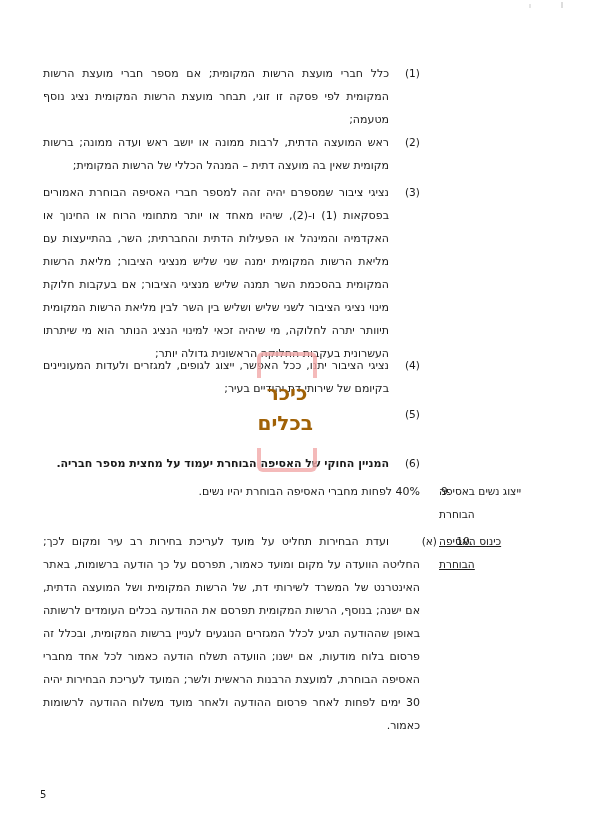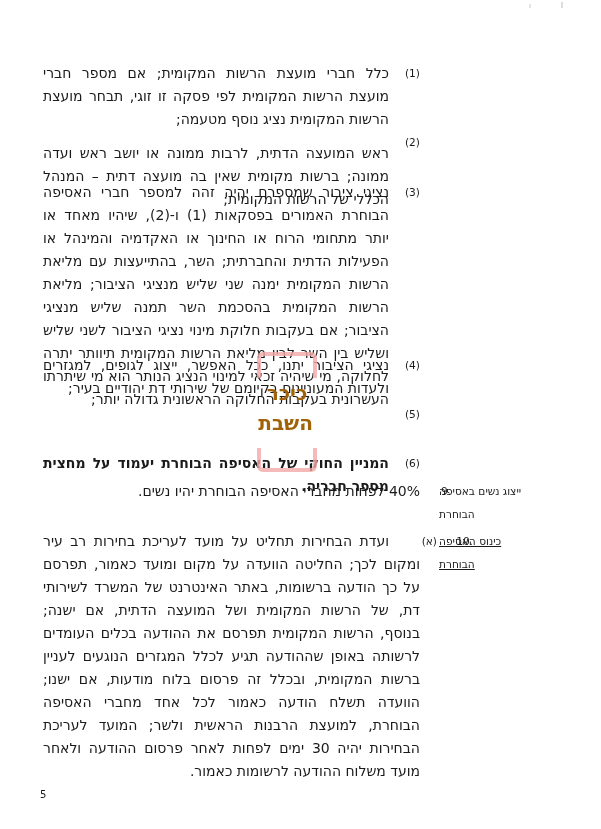--- a/index.html
+++ b/index.html
@@ -17,21 +17,21 @@
   }
   .page {
     position: absolute;
     left: 0; top: 0;
     width: 601px; height: 829px;
     direction: rtl;
   }
   .para {
     position: absolute;
     direction: rtl;
-    font-size: 14px;
+    font-size: 11px;
     line-height: 23px;
     text-align: justify;
     text-align-last: right;
   }
   .num {
     position: absolute;
     direction: rtl;
     font-size: 10.6px;
     line-height: 23px;
     text-align: right;
@@ -105,21 +105,21 @@
 
 <div class="page">
 
   <div class="corner-mark"></div>
   <div class="corner-mark2"></div>
 
   <div class="num" style="right:181px; top:62px; width:30px;">(1)</div>
   <div class="para" style="right:212px; left:43px; top:62px; text-indent:0;">כלל חברי מועצת הרשות המקומית; אם מספר חברי מועצת הרשות המקומית לפי פסקה זו זוגי, תבחר מועצת הרשות המקומית נציג נוסף מטעמה;</div>
 
   <div class="num" style="right:181px; top:131px; width:30px;">(2)</div>
-  <div class="para" style="right:212px; left:43px; top:142px;">ראש המועצה הדתית, לרבות ממונה או יושב ראש ועדה ממונה; ברשות מקומית שאין בה מועצה דתית – המנהל הכללי של הרשות המקומית;</div>
+  <div class="para" style="right:212px; left:43px; top:131px;">ראש המועצה הדתית, לרבות ממונה או יושב ראש ועדה ממונה; ברשות מקומית שאין בה מועצה דתית – המנהל הכללי של הרשות המקומית;</div>
 
   <div class="num" style="right:181px; top:181px; width:30px;">(3)</div>
   <div class="para" style="right:212px; left:43px; top:181px;">נציגי ציבור שמספרם יהיה זהה למספר חברי האסיפה הבוחרת האמורים בפסקאות (1) ו-(2), שיהיו מאחד או יותר מתחומי הרוח או החינוך או האקדמיה והמינהל או הפעילות הדתית והחברתית; השר, בהתייעצות עם מליאת הרשות המקומית ימנה שני שליש מנציגי הציבור; מליאת הרשות המקומית בהסכמת השר תמנה שליש מנציגי הציבור; אם בעקבות חלוקת מינוי נציגי הציבור לשני שליש ושליש בין השר לבין מליאת הרשות המקומית תיוותר יתרה לחלוקה, מי שיהיה זכאי למינוי הנציג הנותר הוא מי שיתרתו העשרונית בעקבות החלוקה הראשונית גדולה יותר;</div>
 
   <div class="num" style="right:181px; top:354px; width:30px;">(4)</div>
   <div class="para" style="right:212px; left:43px; top:354px;">נציגי הציבור יתנו, ככל האפשר, ייצוג לגופים, למגזרים ולעדות המעוניינים בקיומם של שירותי דת יהודיים בעיר;</div>
 
   <div class="num" style="right:181px; top:403px; width:30px;">(5)</div>
 
   <div class="num" style="right:181px; top:452px; width:30px;">(6)</div>
@@ -138,20 +138,20 @@
   </div>
   <div class="num" style="right:128px; top:530px; width:24px; direction:ltr; text-align:right;">10.</div>
   <div class="num" style="right:164px; top:530px; width:24px;">(א)</div>
   <div class="para" style="right:212px; left:43px; top:530px; text-indent:0;"></div>
   <div class="para" style="right:181px; left:43px; top:530px; text-indent:31px;">ועדת הבחירות תחליט על מועד לעריכת בחירות רב עיר ומקום לכך; החליטה הוועדה על מקום ומועד כאמור, תפרסם על כך הודעה ברשומות, באתר האינטרנט של המשרד לשירותי דת, של הרשות המקומית ושל המועצה הדתית, אם ישנה; בנוסף, הרשות המקומית תפרסם את ההודעה בכלים העומדים לרשותה באופן שההודעה תגיע לכלל המגזרים הנוגעים לעניין ברשות המקומית, ובכלל זה פרסום בלוח מודעות, אם ישנו; הוועדה תשלח הודעה כאמור לכל אחד מחברי האסיפה הבוחרת, למועצת הרבנות הראשית ולשר; המועד לעריכת הבחירות יהיה 30 ימים לפחות לאחר פרסום ההודעה ולאחר מועד משלוח ההודעה לרשומות כאמור.</div>
 
   <div class="watermark">
     <div class="wm-bracket"></div>
     <div class="wm-text">
       <div>כיכר</div>
-      <div>השבת</div>
+      <div>בכלים</div>
     </div>
     <div class="wm-bracket-bottom"></div>
   </div>
 
   <div class="pagenum">5</div>
 
 </div>
 
 </body></html>

